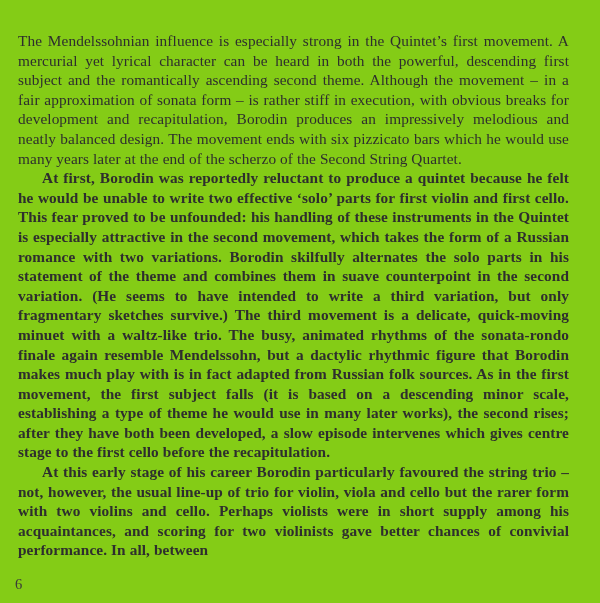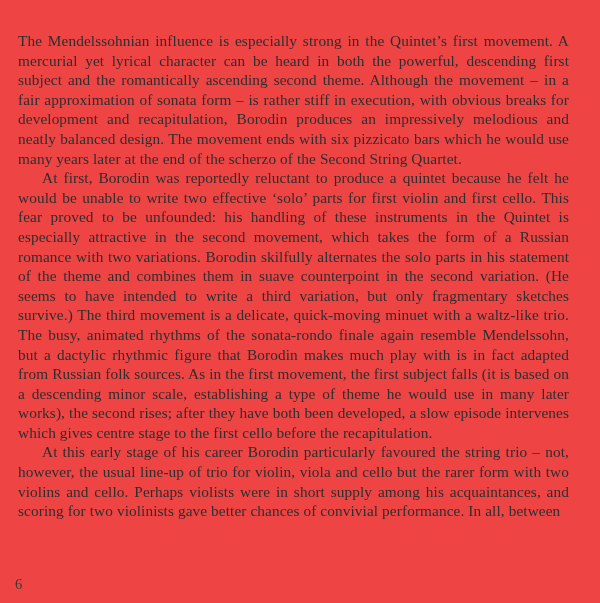--- a/index.html
+++ b/index.html
@@ -10,40 +10,41 @@
     width: 600px;
     height: 603px;
     background: #fdfdfd;
     position: relative;
     overflow: hidden;
     font-family: "Liberation Serif", serif;
   }
   .page {
     position: absolute;
     inset: 0;
-    background: #ef4444;
+    background: #84cc16;
   }
   .body-text {
     position: absolute;
     left: 18px;
     top: 31px;
     width: 551px;
     font-family: "Liberation Serif", serif;
     font-size: 15.3px;
     line-height: 19.6px;
     color: #2e2e2e;
     text-align: justify;
     letter-spacing: 0.1px;
   }
   .body-text p {
     margin: 0;
     padding: 0;
   }
   .body-text p.indent {
     text-indent: 24px;
+    font-weight: bold;
   }
   .page-number {
     position: absolute;
     left: 15px;
     top: 576px;
     font-family: "Liberation Serif", serif;
     font-size: 14.5px;
     color: #3a3a3a;
   }
 </style>

